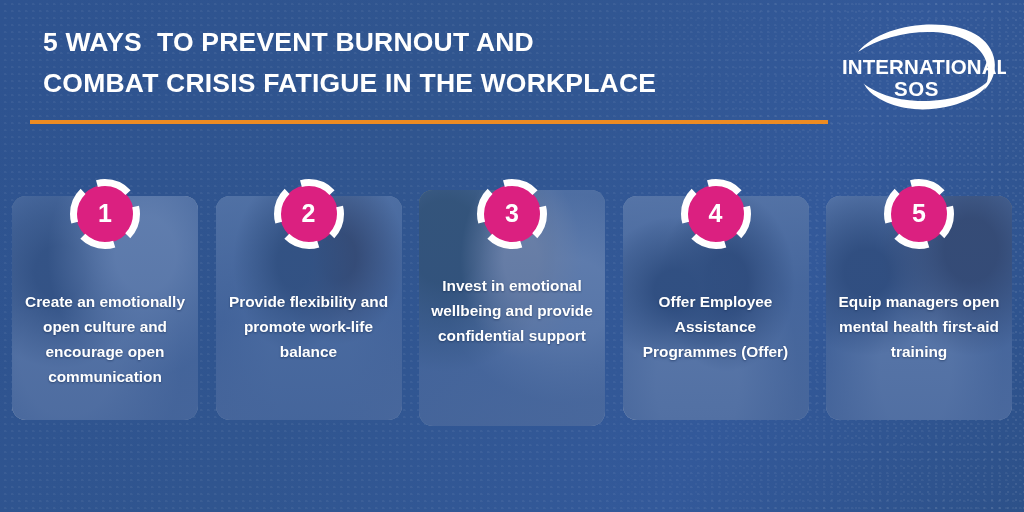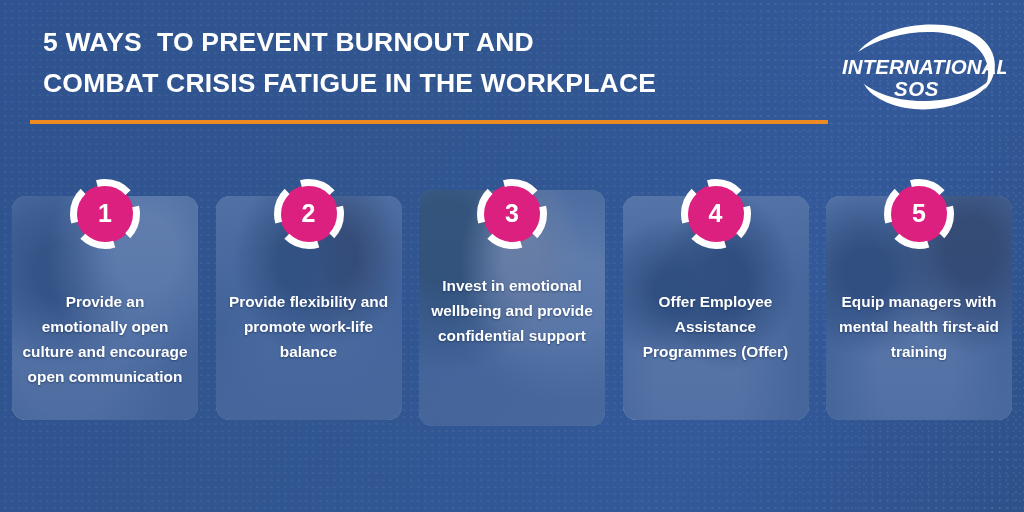--- a/index.html
+++ b/index.html
@@ -43,21 +43,21 @@
     white-space:pre-wrap;
   }
 
   #accent-rule {
     position:absolute; left:30px; top:120px;
     width:798px; height:4px;
     background:#ED8B22;
   }
 
   
-  #logo { position:absolute; right:18px; top:16px; width:170px; height:98px;font-style:italic; }
+  #logo { position:absolute; right:18px; top:16px; width:170px; height:98px; }
   #logo svg { display:block; width:170px; height:98px; }
 
   
   #cards {
     position:absolute; left:0; top:188px;
     width:1024px; height:256px;
     display:flex;
     align-items:flex-start;
     justify-content:space-between;
     padding:0 12px;
@@ -157,21 +157,21 @@
 
     <div class="card">
       <div class="card-photo">
         <div class="ph" style="background:
                radial-gradient(ellipse at 72% 26%, #cfd8e4 0 16%, transparent 52%),
                radial-gradient(ellipse at 26% 34%, #3b4a5c 0 13%, transparent 46%),
                radial-gradient(ellipse at 30% 72%, #b9c4d3 0 26%, transparent 62%),
                linear-gradient(160deg, #7f93ae 0%, #6d83a2 45%, #8e9fb7 100%);"></div>
         <div class="ph" style="background:linear-gradient(180deg, rgba(50,88,152,.70), rgba(48,84,146,.78));"></div>
         <div class="card-body">
-          <div class="card-text">Provide an emotionally open culture and encourage open communication</div>
+          <div class="card-text">Create an emotionally open culture and encourage open communication</div>
         </div>
       </div>
       <div class="badge">
         <svg viewBox="0 0 76 76" xmlns="http://www.w3.org/2000/svg" aria-hidden="true">
           <circle cx="38" cy="38" r="29" fill="#DB2080"></circle>
           <circle cx="38" cy="38" r="31.5" fill="none" stroke="#ffffff" stroke-width="7" stroke-dasharray="34 16" stroke-dashoffset="10"></circle>
         </svg>
         <div class="badge-num">1</div>
       </div>
     </div>
@@ -241,21 +241,21 @@
 
     <div class="card">
       <div class="card-photo">
         <div class="ph" style="background:
                radial-gradient(ellipse at 78% 24%, #3a2a21 0 13%, transparent 44%),
                radial-gradient(ellipse at 22% 34%, #2c3645 0 11%, transparent 40%),
                radial-gradient(ellipse at 48% 78%, #c6d0de 0 26%, transparent 64%),
                linear-gradient(168deg, #9aa9bf 0%, #7489a8 48%, #a4b0c4 100%);"></div>
         <div class="ph" style="background:linear-gradient(180deg, rgba(52,90,154,.70), rgba(48,84,146,.78));"></div>
         <div class="card-body">
-          <div class="card-text">Equip managers with mental health first-aid training</div>
+          <div class="card-text">Equip managers open mental health first-aid training</div>
         </div>
       </div>
       <div class="badge">
         <svg viewBox="0 0 76 76" xmlns="http://www.w3.org/2000/svg" aria-hidden="true">
           <circle cx="38" cy="38" r="29" fill="#DB2080"></circle>
           <circle cx="38" cy="38" r="31.5" fill="none" stroke="#ffffff" stroke-width="7" stroke-dasharray="34 16" stroke-dashoffset="10"></circle>
         </svg>
         <div class="badge-num">5</div>
       </div>
     </div>

